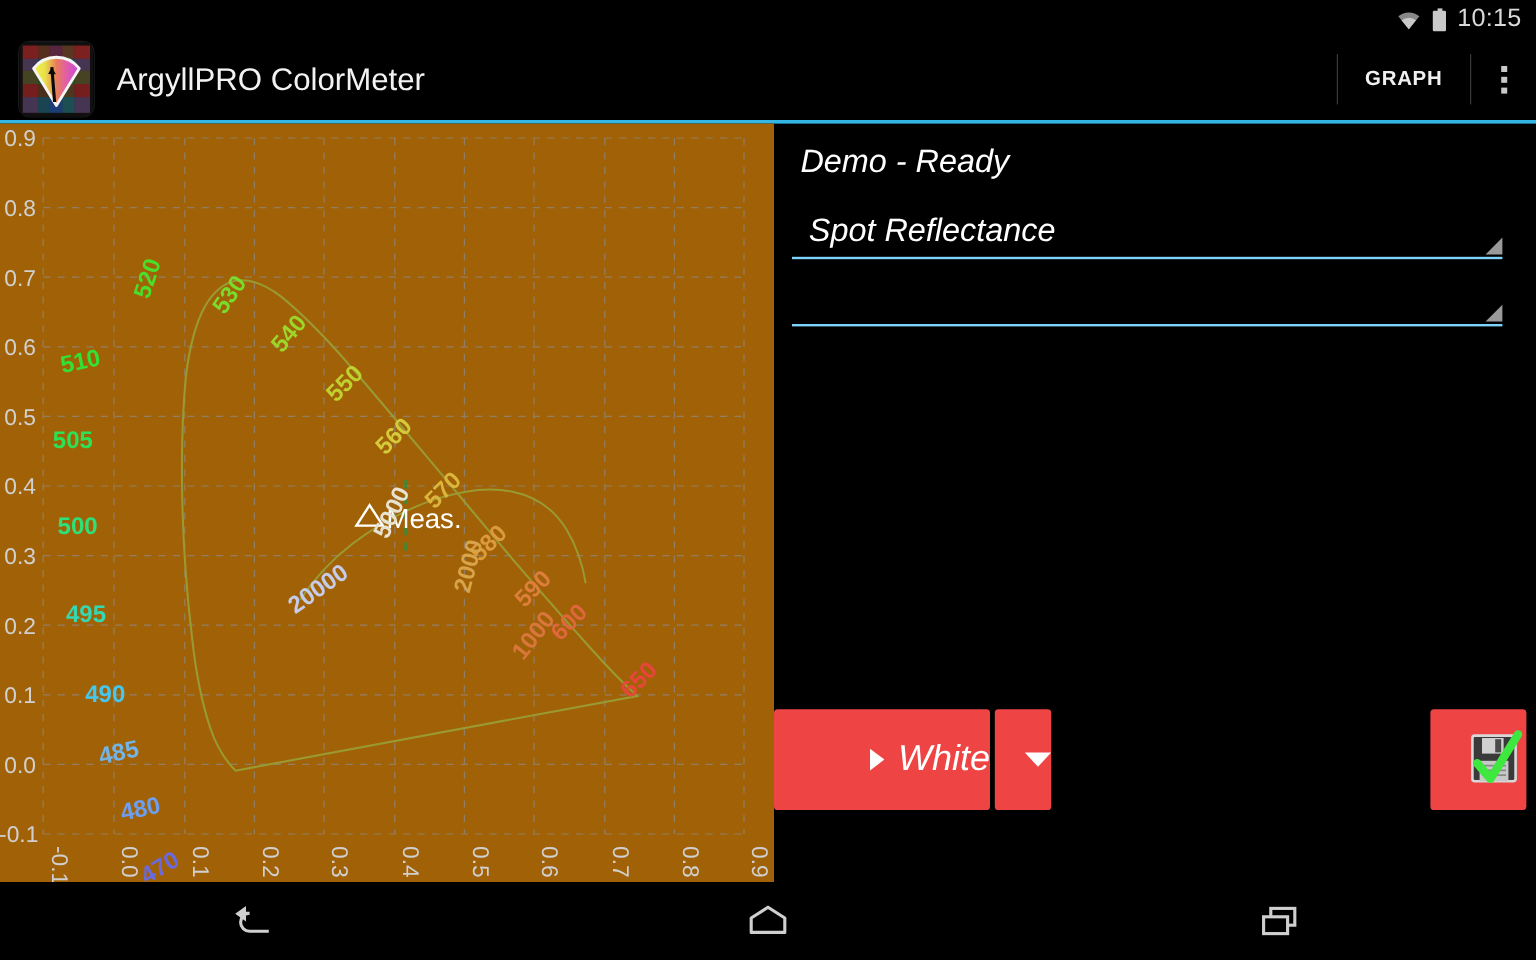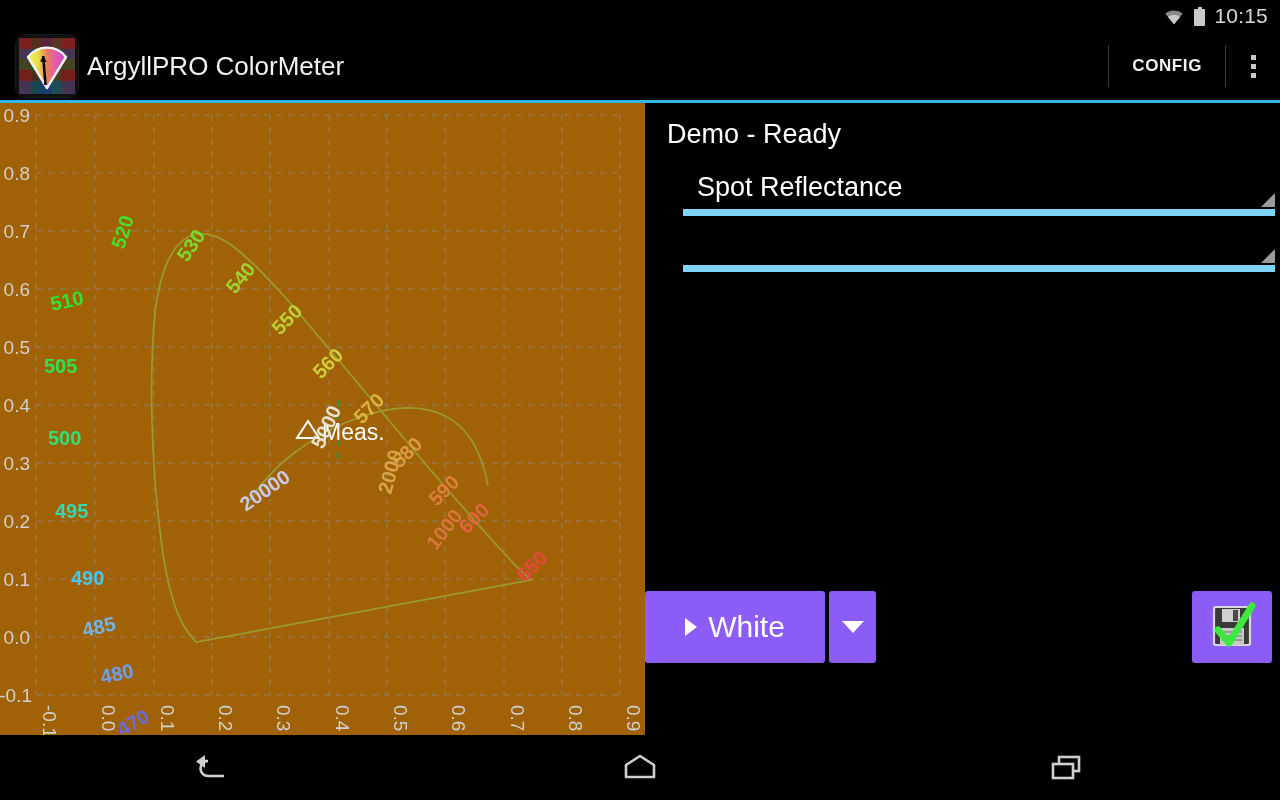--- a/index.html
+++ b/index.html
@@ -30,21 +30,21 @@
   .actionbar {
     position: absolute; left: 0; top: 32px; width: 1280px; height: 68px;
     background: #000; display: flex; align-items: center;
   }
   .app-icon {
     width: 62px; height: 62px; margin-left: 16px; border-radius: 9px;
     position: relative; overflow: hidden; flex: none;
     box-shadow: 0 0 0 1px #1a1a1a;
   }
   .app-icon svg { display:block; width:100%; height:100%; }
-  .app-title { color: #f2f2f2; font-size: 26px; margin-left: 9px; font-weight: 400; white-space: nowrap; }
+  .app-title { color: #f2f2f2; font-size: 26px; margin-left: 19px; font-weight: 400; white-space: nowrap; }
   .ab-spacer { flex: 1; }
   .ab-btn {
     color: #f0f0f0; font-size: 17px; font-weight: bold; letter-spacing: .6px;
     height: 68px; display: flex; align-items: center; padding: 0 23px;
     position: relative;
   }
   .ab-sep { width: 1px; height: 42px; background: #3a3a3a; flex: none; }
   .ab-overflow {
     width: 54px; height: 68px; display: flex; flex-direction: column;
     align-items: center; justify-content: center; gap: 4px;
@@ -57,49 +57,49 @@
 
   
   .chartpanel {
     position: absolute; left: 0; top: 103px; width: 645px; height: 632px;
     background: #a16207;
   }
   .chart-svg { position: absolute; left: 0; top: 0; }
 
   
   .rightpanel {
-    position: absolute; left: 645px; top: 103px; width: 635px; height: 632px;
+    position: absolute; left: 645px; top: 103px; width: 635px; height: 632px; font-style: italic;
   }
   .status-line {
     position: absolute; left: 22px; top: 16px;
     color: #ffffff; font-size: 27px; white-space: nowrap;
   }
 
   .spinner {
-    position: absolute; left: 38px; width: 592px; height: 48px;
-    border-bottom: 7px solid #7dd3fc;
+    position: absolute; left: 15px; width: 592px; height: 48px;
+    border-bottom: 2px solid #7dd3fc;
   }
   .spinner .sp-text {
     position: absolute; left: 14px; bottom: 6px;
     color: #ffffff; font-size: 27px; white-space: nowrap;
   }
   .spinner .sp-arrow {
     position: absolute; right: 0; bottom: 2px;
     width: 0; height: 0;
     border-left: 14px solid transparent;
     border-bottom: 14px solid #9a9a9a;
   }
   #spinner1 { top: 65px; }
   #spinner2 { top: 121px; }
 
   
   .btn {
-    position: absolute; top: 488px; height: 72px;
-    background: #8b5cf6; border-radius: 3px;
-    display: flex; align-items: center; justify-content: center;
+    position: absolute; top: 488px; height: 84px;
+    background: #ef4444; border-radius: 3px;
+    display: flex; align-items: center; justify-content: flex-end;
     color: #ffffff; font-size: 30px;
   }
   #btn-white { left: 0px; width: 180px; gap: 11px; }
   #btn-whitedrop { left: 184px; width: 47px; font-size: 22px; }
   #btn-ref { left: 236px; width: 110px; gap: 11px; }
   #btn-measure { left: 352px; width: 183px; }
   #btn-save { left: 547px; width: 80px; }
   .play-tri {
     width: 0; height: 0; flex: none;
     border-top: 9px solid transparent;
@@ -170,21 +170,21 @@
           <rect x="3" y="46" width="56" height="13" fill="#1d4d8a" opacity=".5"></rect>
           <path d="M31 53 L12 22 A24 24 0 0 1 50 22 Z" fill="url(#fanG)" stroke="#f4f4f4" stroke-width="2.4" stroke-linejoin="round"></path>
           <path d="M29.5 50 L27.2 21" stroke="#0a0a0a" stroke-width="2.6"></path>
           <path d="M27.2 21 l-3.1 5.6 l6.5 .3 z" fill="#0a0a0a"></path>
         </g>
       </svg>
     </div>
     <div class="app-title">ArgyllPRO ColorMeter</div>
     <div class="ab-spacer"></div>
     <div class="ab-sep"></div>
-    <div class="ab-btn">CONFIG</div>
+    <div class="ab-btn">GRAPH</div>
     <div class="ab-sep"></div>
     <div class="ab-overflow">
       <i></i>
         <i></i>
         <i></i>
     </div>
   </div>
   <div class="ab-underline"></div>
 
   <div class="chartpanel">

